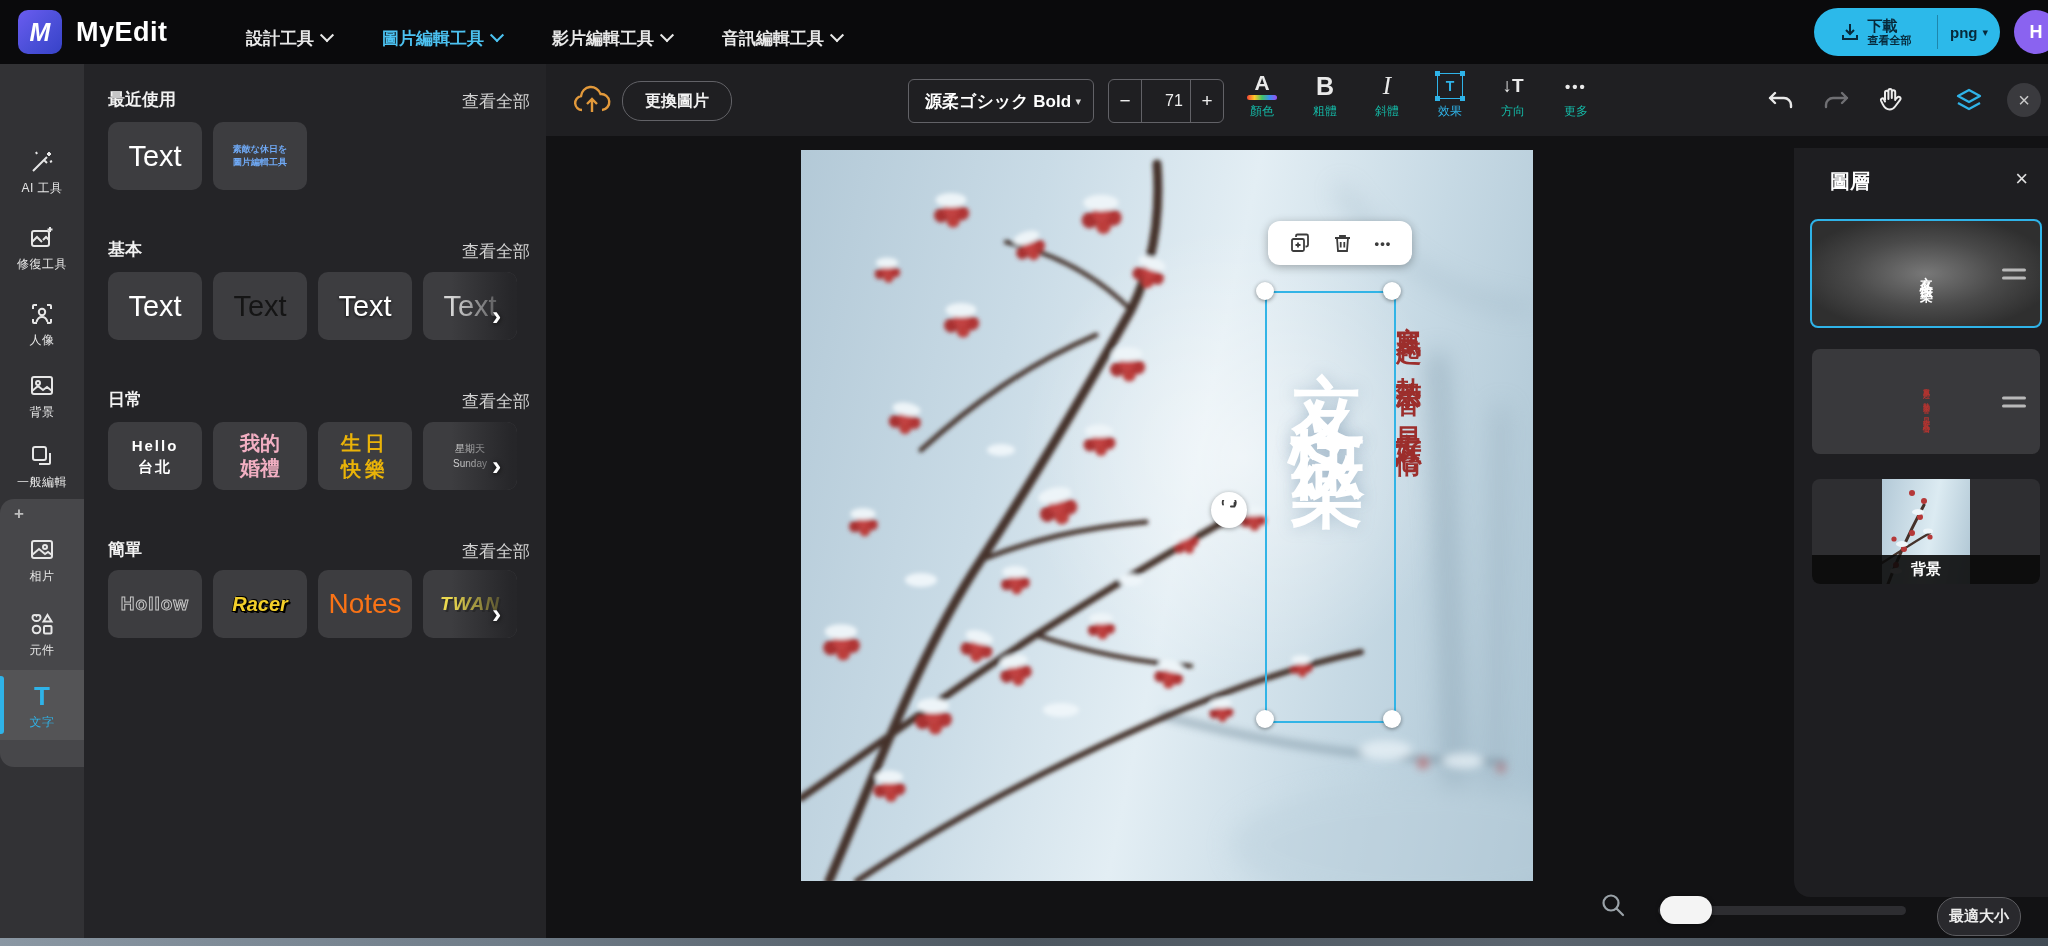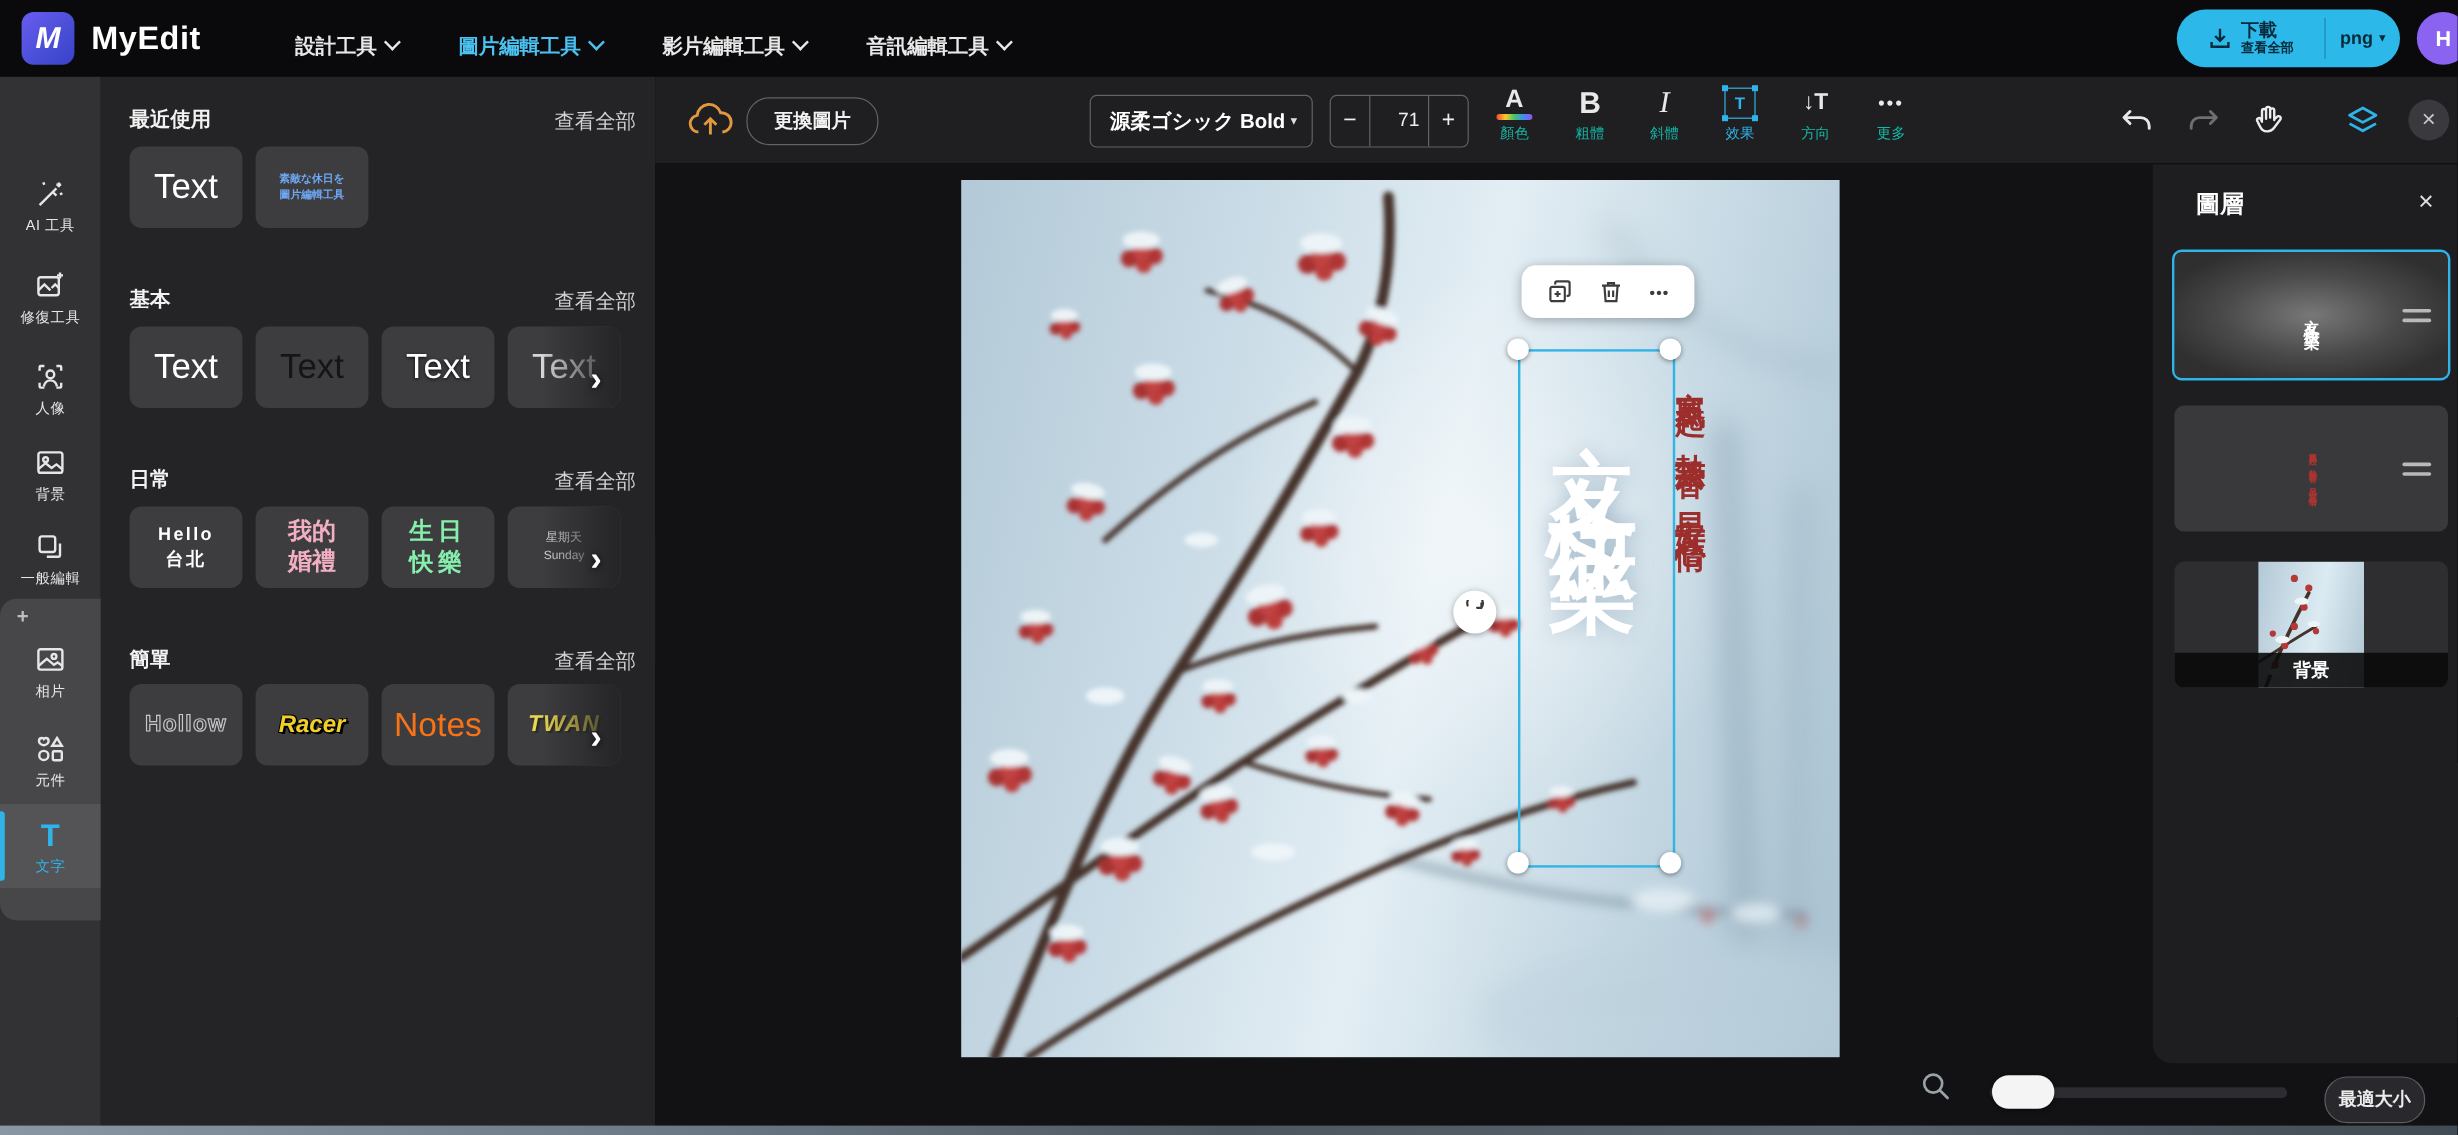--- a/index.html
+++ b/index.html
@@ -54,21 +54,21 @@
   .tile-fade{position:absolute;inset:0;border-radius:10px;
     background:linear-gradient(90deg,rgba(36,36,39,0) 30%,rgba(36,36,39,.92) 95%);}
   .tile-more{color:#fff;font-size:28px;font-weight:600;text-shadow:0 1px 5px rgba(0,0,0,.8);cursor:pointer;}
   .txt-big{font-size:29px;color:#fff;font-weight:500;}
   .txt-dark{font-size:29px;color:#151515;font-weight:500;}
   .txt-out{font-size:29px;color:#fff;font-weight:500;text-shadow:0 1px 3px rgba(0,0,0,.85);}
   .txt-cut{font-size:29px;color:#d6d6d6;font-weight:500;}
   .jp{color:#6fa9f5;font-size:9px;font-weight:700;line-height:13px;text-align:center;}
   .hello{color:#fff;font-size:15px;font-weight:800;letter-spacing:2px;line-height:21px;text-align:center;}
   .wed{color:#f2afc2;font-size:20px;font-weight:600;line-height:25px;text-align:center;}
-  .bday{color:#86efac;font-size:20px;font-weight:700;letter-spacing:4px;line-height:26px;text-align:center;}
+  .bday{color:#eab308;font-size:20px;font-weight:700;letter-spacing:4px;line-height:26px;text-align:center;}
   .sunday{color:#ececec;font-size:10px;line-height:15px;text-align:center;opacity:.9;}
   .hollow{font-size:19px;font-weight:800;color:transparent;-webkit-text-stroke:1px #c6c6c6;letter-spacing:1px;}
   .racer{font-size:20px;font-weight:900;font-style:italic;color:#f3cf2a;
     text-shadow:1px 1px 0 #000,-1px 1px 0 #000,1px -1px 0 #000,2px 2px 0 #000;}
   .notes{font-size:28px;font-weight:400;color:#f97316;}
   .twan{font-size:19px;font-weight:900;font-style:italic;color:#ead84f;letter-spacing:1px;
     text-shadow:2px 2px 0 rgba(40,40,40,.8);}
   .collapse-tab{left:546px;top:448px;width:22px;height:104px;background:#2e2e31;
     border-radius:0 14px 14px 0;color:#cfcfcf;font-size:18px;font-weight:700;cursor:pointer;}
 
@@ -118,21 +118,21 @@
   .sel-box{left:1265px;top:291px;width:127px;height:428px;border:2px solid #32b4e6;pointer-events:none;}
   .handle{width:18px;height:18px;border-radius:50%;background:#fff;box-shadow:0 1px 4px rgba(0,0,0,.45);cursor:nwse-resize;}
   .rotate-h{left:1211px;top:492px;width:36px;height:36px;border-radius:50%;background:#fff;
     box-shadow:0 1px 5px rgba(0,0,0,.35);cursor:grab;}
   .float-bar{left:1268px;top:221px;width:124px;height:44px;background:#fff;border-radius:12px;
     box-shadow:0 2px 10px rgba(0,0,0,.3);display:flex;align-items:center;justify-content:space-around;padding:0 10px;}
   .float-bar .fi{color:#3c3c3c;cursor:pointer;display:flex;align-items:center;}
   .fdots{font-size:13px;letter-spacing:1px;font-weight:700;color:#3c3c3c;}
 
   
-  .layers{left:1794px;top:137px;width:254px;height:749px;background:#1e1e21;border-radius:0 0 0 16px;}
+  .layers{left:1794px;top:148px;width:254px;height:749px;background:#1e1e21;border-radius:0 0 0 16px;}
   .layers-title{left:36px;top:20px;color:#fff;font-size:20px;font-weight:700;position:absolute;}
   .layers-close{right:20px;top:18px;color:#e0e0e0;font-size:22px;position:absolute;cursor:pointer;}
   .layer-row{left:18px;width:228px;height:105px;border-radius:8px;position:absolute;cursor:pointer;overflow:hidden;}
   .lr1{top:71px;background:radial-gradient(ellipse at 50% 50%,#787878 0%,#4a4a4a 45%,#2f2f2f 80%);
     border:2px solid #2fb3e8;left:16px;width:228px;}
   .lr2{top:201px;background:#39393c;}
   .lr3{top:331px;background:#2e2e31;}
   .lr-text{writing-mode:vertical-rl;text-orientation:upright;color:#fff;font-size:13px;font-weight:700;
     letter-spacing:4px;position:absolute;left:50%;top:50%;transform:translate(-50%,-50%);}
   .lr-red{writing-mode:vertical-rl;text-orientation:upright;color:#b23430;font-size:7px;font-weight:700;

